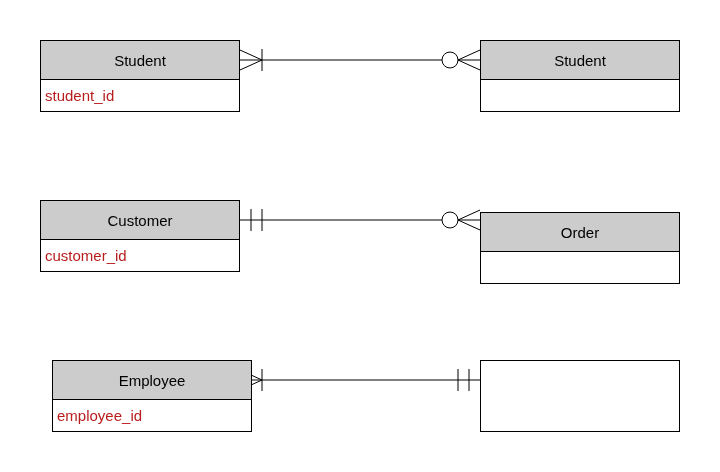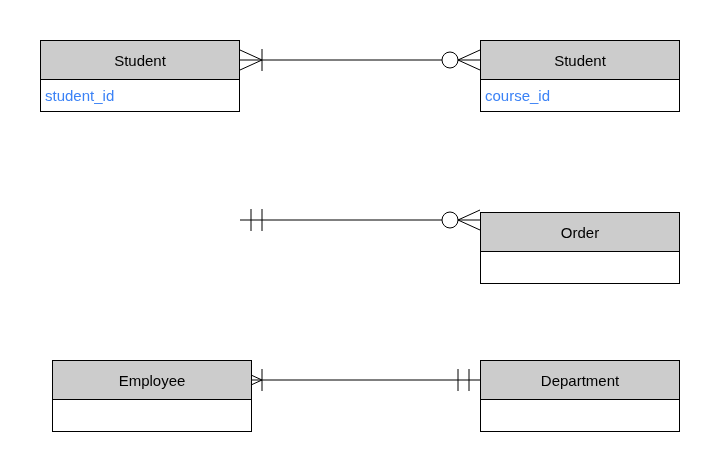--- a/index.html
+++ b/index.html
@@ -51,21 +51,21 @@
     white-space: nowrap;
     text-align: right;
   }
   .entity-attr {
     box-sizing: border-box;
     height: 31px;
     display: flex;
     align-items: center;
     padding-left: 4px;
     font-size: 15px;
-    color: #3b82f6;
+    color: #b91c1c;
     background: #ffffff;
     white-space: nowrap;
   }
   
   .pos-r1-left  { left: 40px;  top: 40px;  }
   .pos-r1-right { left: 480px; top: 40px;  }
   .pos-r2-left  { left: 40px;  top: 200px; }
   .pos-r2-right { left: 480px; top: 212px; }
   .pos-r3-left  { left: 40px;  top: 360px; margin-left: 12px; }
   .pos-r3-right { left: 480px; top: 360px; }
@@ -105,29 +105,32 @@
       </g>
     </svg>
 
   <div class="entity pos-r1-left">
     <div class="entity-header">Student</div>
     <div class="entity-attr">student_id</div>
   </div>
 
   <div class="entity pos-r1-right">
     <div class="entity-header">Student</div>
-    <div class="entity-attr">course_id</div>
   </div>
 
+  <div class="entity pos-r2-left">
+    <div class="entity-header">Customer</div>
+    <div class="entity-attr">customer_id</div>
+  </div>
 
   <div class="entity pos-r2-right">
     <div class="entity-header">Order</div>
   </div>
 
   <div class="entity pos-r3-left">
     <div class="entity-header">Employee</div>
+    <div class="entity-attr">employee_id</div>
   </div>
 
   <div class="entity pos-r3-right">
-    <div class="entity-header">Department</div>
   </div>
 
 </div>
 
 </body></html>

